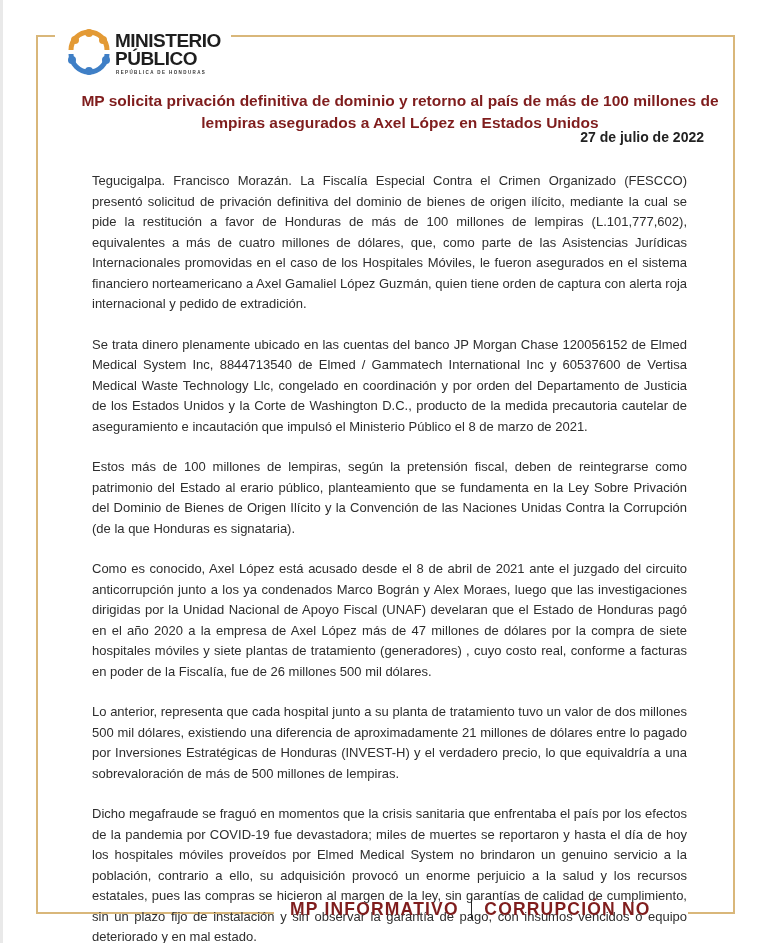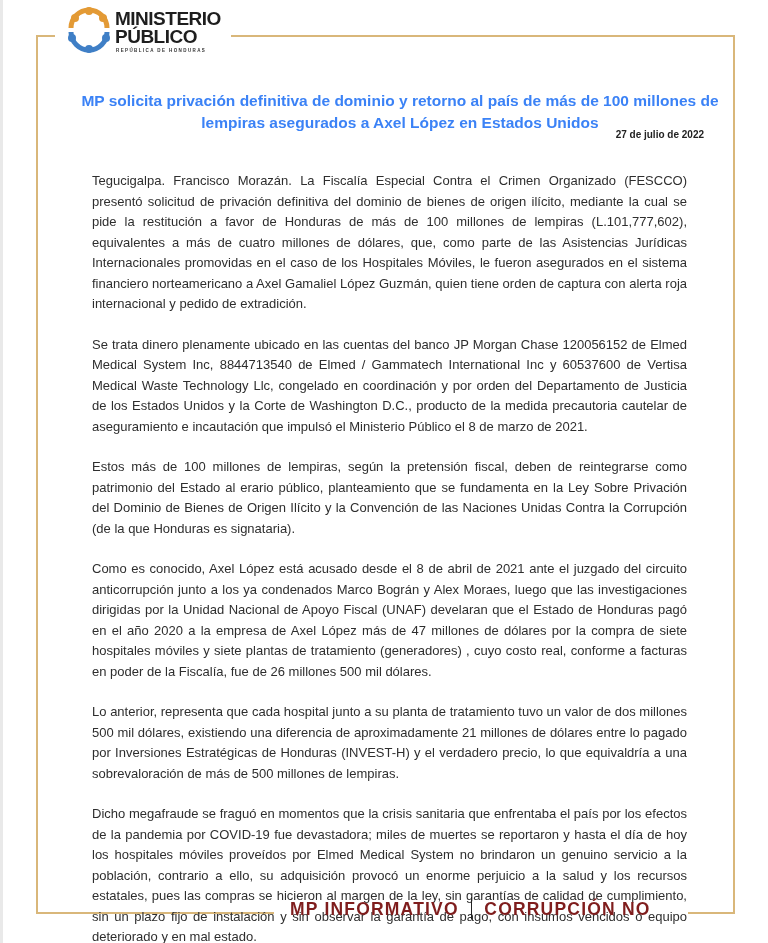--- a/index.html
+++ b/index.html
@@ -4,39 +4,39 @@
 <style>
   html, body { margin: 0; padding: 0; }
   body {
     width: 768px; height: 943px; position: relative; overflow: hidden;
     background: #ffffff;
     font-family: "Liberation Sans", sans-serif;
     color: #2b2b2b;
   }
   .edge-left { position: absolute; left: 0; top: 0; width: 3px; height: 943px; background: #e9e9e9; }
   .line { position: absolute; background: #d9b77a; }
-  .logo { position: absolute; left: 65px; top: 6px; width: 210px; height: 55px; text-decoration: underline; }
+  .logo { position: absolute; left: 65px; top: 28px; width: 210px; height: 55px; text-decoration: underline; }
   .logo svg { position: absolute; left: 0; top: 0; }
   .logo-t1, .logo-t2 {
     position: absolute; left: 50px; font-family: "Liberation Sans", sans-serif;
     font-weight: bold; color: #1e1e1e; font-size: 19px; letter-spacing: -0.5px; line-height: 19px;
   }
   .logo-t1 { top: 3px; }
   .logo-t2 { top: 21px; }
   .logo-sub {
     position: absolute; left: 51px; top: 42px; font-size: 4.5px; letter-spacing: 1.4px;
     color: #333; font-weight: bold; white-space: nowrap;
   }
   .title {
     position: absolute; left: 60px; width: 680px; top: 90px;
-    text-align: center; color: #3b82f6; font-weight: bold; font-size: 15.5px; line-height: 22px;
+    text-align: center; color: #7f1d1d; font-weight: bold; font-size: 15.5px; line-height: 22px;
     font-family: "Liberation Sans", sans-serif;
   }
   .date {
-    position: absolute; right: 64px; top: 129px; font-size: 10px; font-weight: bold; color: #222;
+    position: absolute; right: 64px; top: 129px; font-size: 14px; font-weight: bold; color: #222;
   }
   .body {
     position: absolute; left: 92px; width: 595px; top: 155px;
     font-size: 13px; line-height: 20.5px; text-align: justify; color: #2e2e2e;
   }
   .body p { margin: 16px 0 20px 0; }
   .footer {
     position: absolute; left: 290px; top: 897px; width: 380px; white-space: nowrap;
     font-weight: bold; font-size: 17.5px; letter-spacing: 1.2px; color: #7f1d1d;
   }

